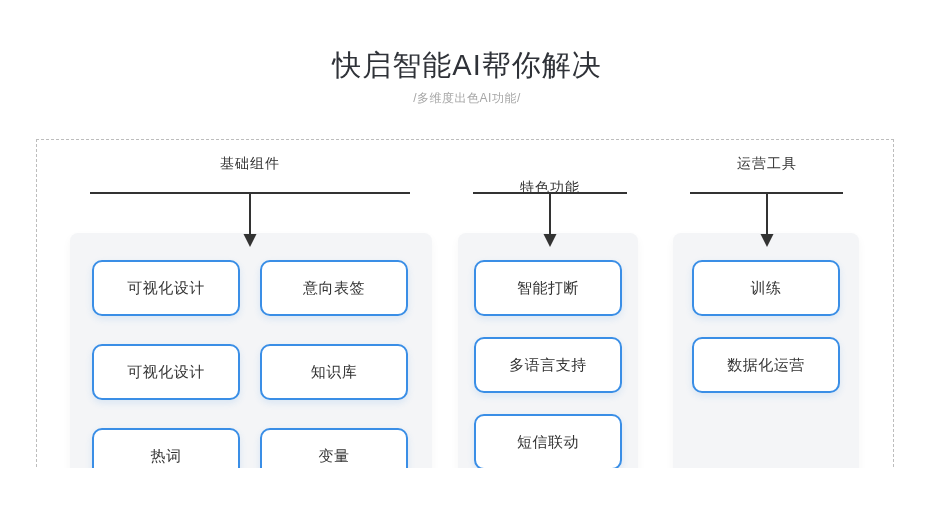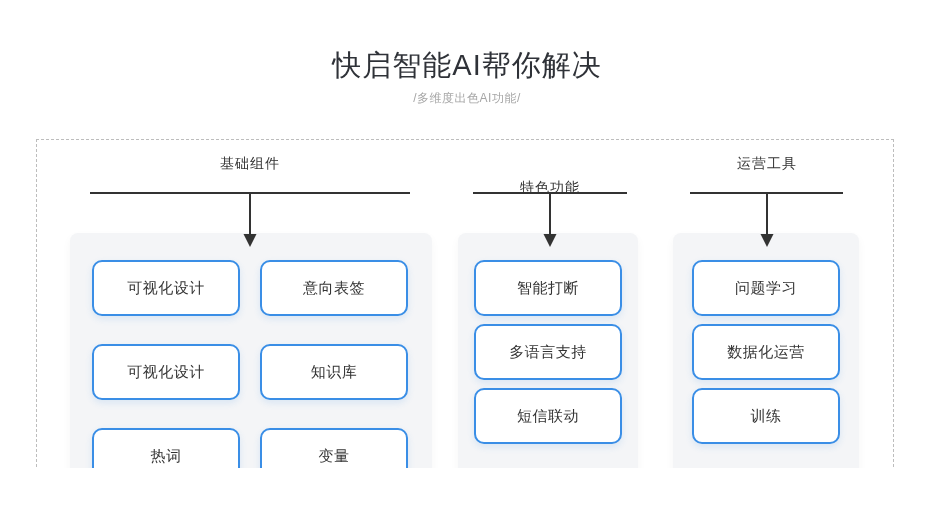--- a/index.html
+++ b/index.html
@@ -73,21 +73,21 @@
   .panel-grid {
     display: grid;
     grid-template-columns: 148px 148px;
     gap: 21px 20px;
     padding: 27px 0 0 22px;
   }
   .panel-stack {
     display: flex;
     flex-direction: column;
     align-items: center;
-    gap: 8px;
+    gap: 21px;
     padding-top: 27px;
   }
   .feature-box {
     width: 148px;
     height: 56px;
     box-sizing: border-box;
     background: #ffffff;
     border: 2px solid var(--accent-blue, #3a8ee6);
     border-radius: 10px;
     display: flex;
@@ -136,18 +136,17 @@
     <div class="feature-box">短信联动</div>
   </div>
 
   <div class="col-header" style="left:607px;">运营工具</div>
   <div class="col-underline" style="left:690px; width:153px;"></div>
   <svg class="down-arrow" style="left:759px;" viewBox="0 0 16 53">
     <line x1="8" y1="0" x2="8" y2="42" stroke="#333333" stroke-width="2"></line>
     <polygon points="8,53 1.5,40 14.5,40" fill="#333333"></polygon>
   </svg>
   <div class="panel panel-stack" style="left:673px; width:186px;">
-    <div class="feature-box">问题学习</div>
+    <div class="feature-box">训练</div>
     <div class="feature-box">数据化运营</div>
-    <div class="feature-box">训练</div>
   </div>
 
 </div>
 
 </body></html>

